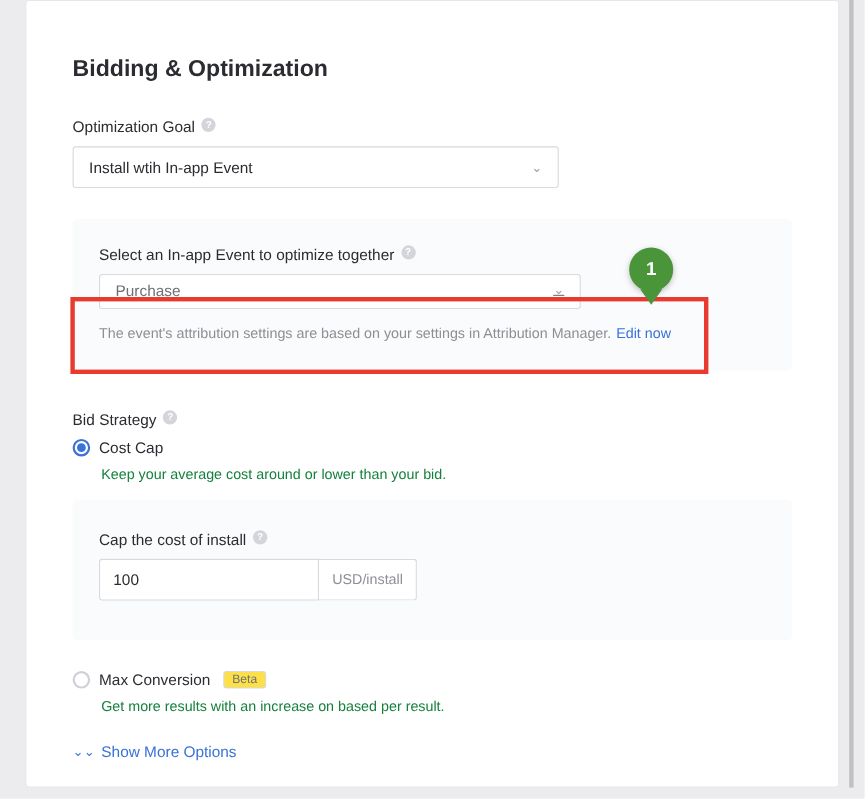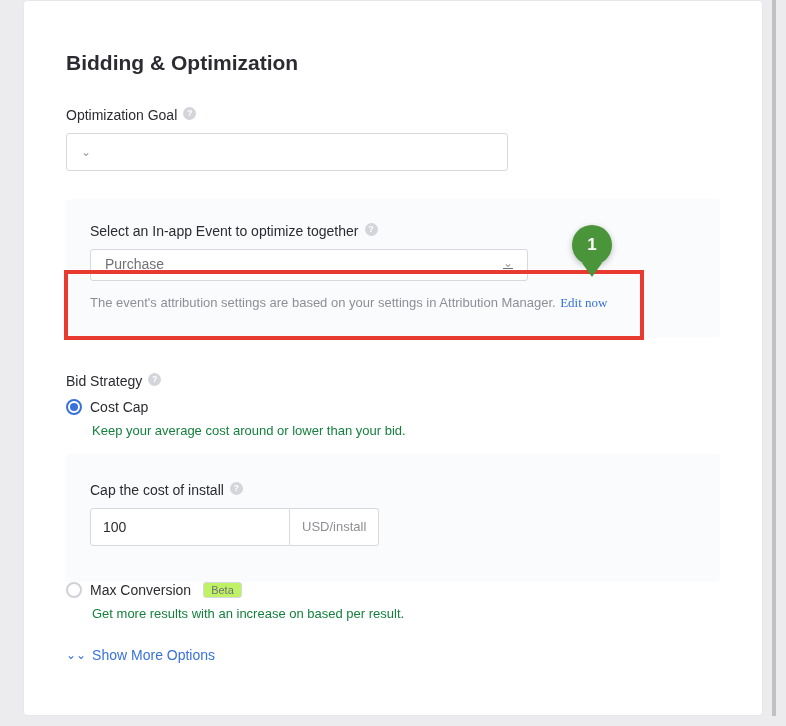--- a/index.html
+++ b/index.html
@@ -95,21 +95,20 @@
   }
   .helper-text {
     font-size: 13px;
     color: #8d8f95;
     line-height: 1.5;
   }
   .link {
     color: #3972d9;
     font-size: 13px;
     cursor: pointer;
-    font-family: Liberation Serif, serif;
   }
   .highlight-box {
     position: absolute;
     border: 4px solid #e83a2e;
     background: none;
     pointer-events: none;
   }
   .pin {
     position: absolute;
     width: 40px; height: 40px;
@@ -218,27 +217,27 @@
     width: 12px; height: 12px;
     background: #fff;
     border-left: 1px solid #eceef1;
     border-bottom: 1px solid #eceef1;
     transform: rotate(45deg);
   }
   .beta-badge {
     display: inline-block;
     font-size: 11px;
     color: #6f7177;
-    background: #bef264;
+    background: #fde047;
     border: 1px solid #d7d9de;
     border-radius: 3px;
     padding: 1px 7px;
     margin-left: 4px;
   }
-  .max-conv { }
+  .max-conv { margin-top: 28px; }
   .show-more {
     margin-top: 26px;
     display: flex;
     align-items: center;
     gap: 6px;
     color: #3972d9;
     font-size: 14px;
     cursor: pointer;
   }
   .dbl-chevron {
@@ -252,20 +251,21 @@
 <div class="card">
 
   <h1 class="section-title">Bidding &amp; Optimization</h1>
 
   <div>
     <div class="field-label">
       <span>Optimization Goal</span>
       <span class="help-icon">?</span>
     </div>
     <div class="select">
+      <span>Install wtih In-app Event</span>
       <span class="chevron">⌄</span>
     </div>
   </div>
 
   <div class="sub-panel" style="position:relative;">
     <div class="field-label">
       <span>Select an In-app Event to optimize together</span>
       <span class="help-icon">?</span>
     </div>
     <div class="select cut">

